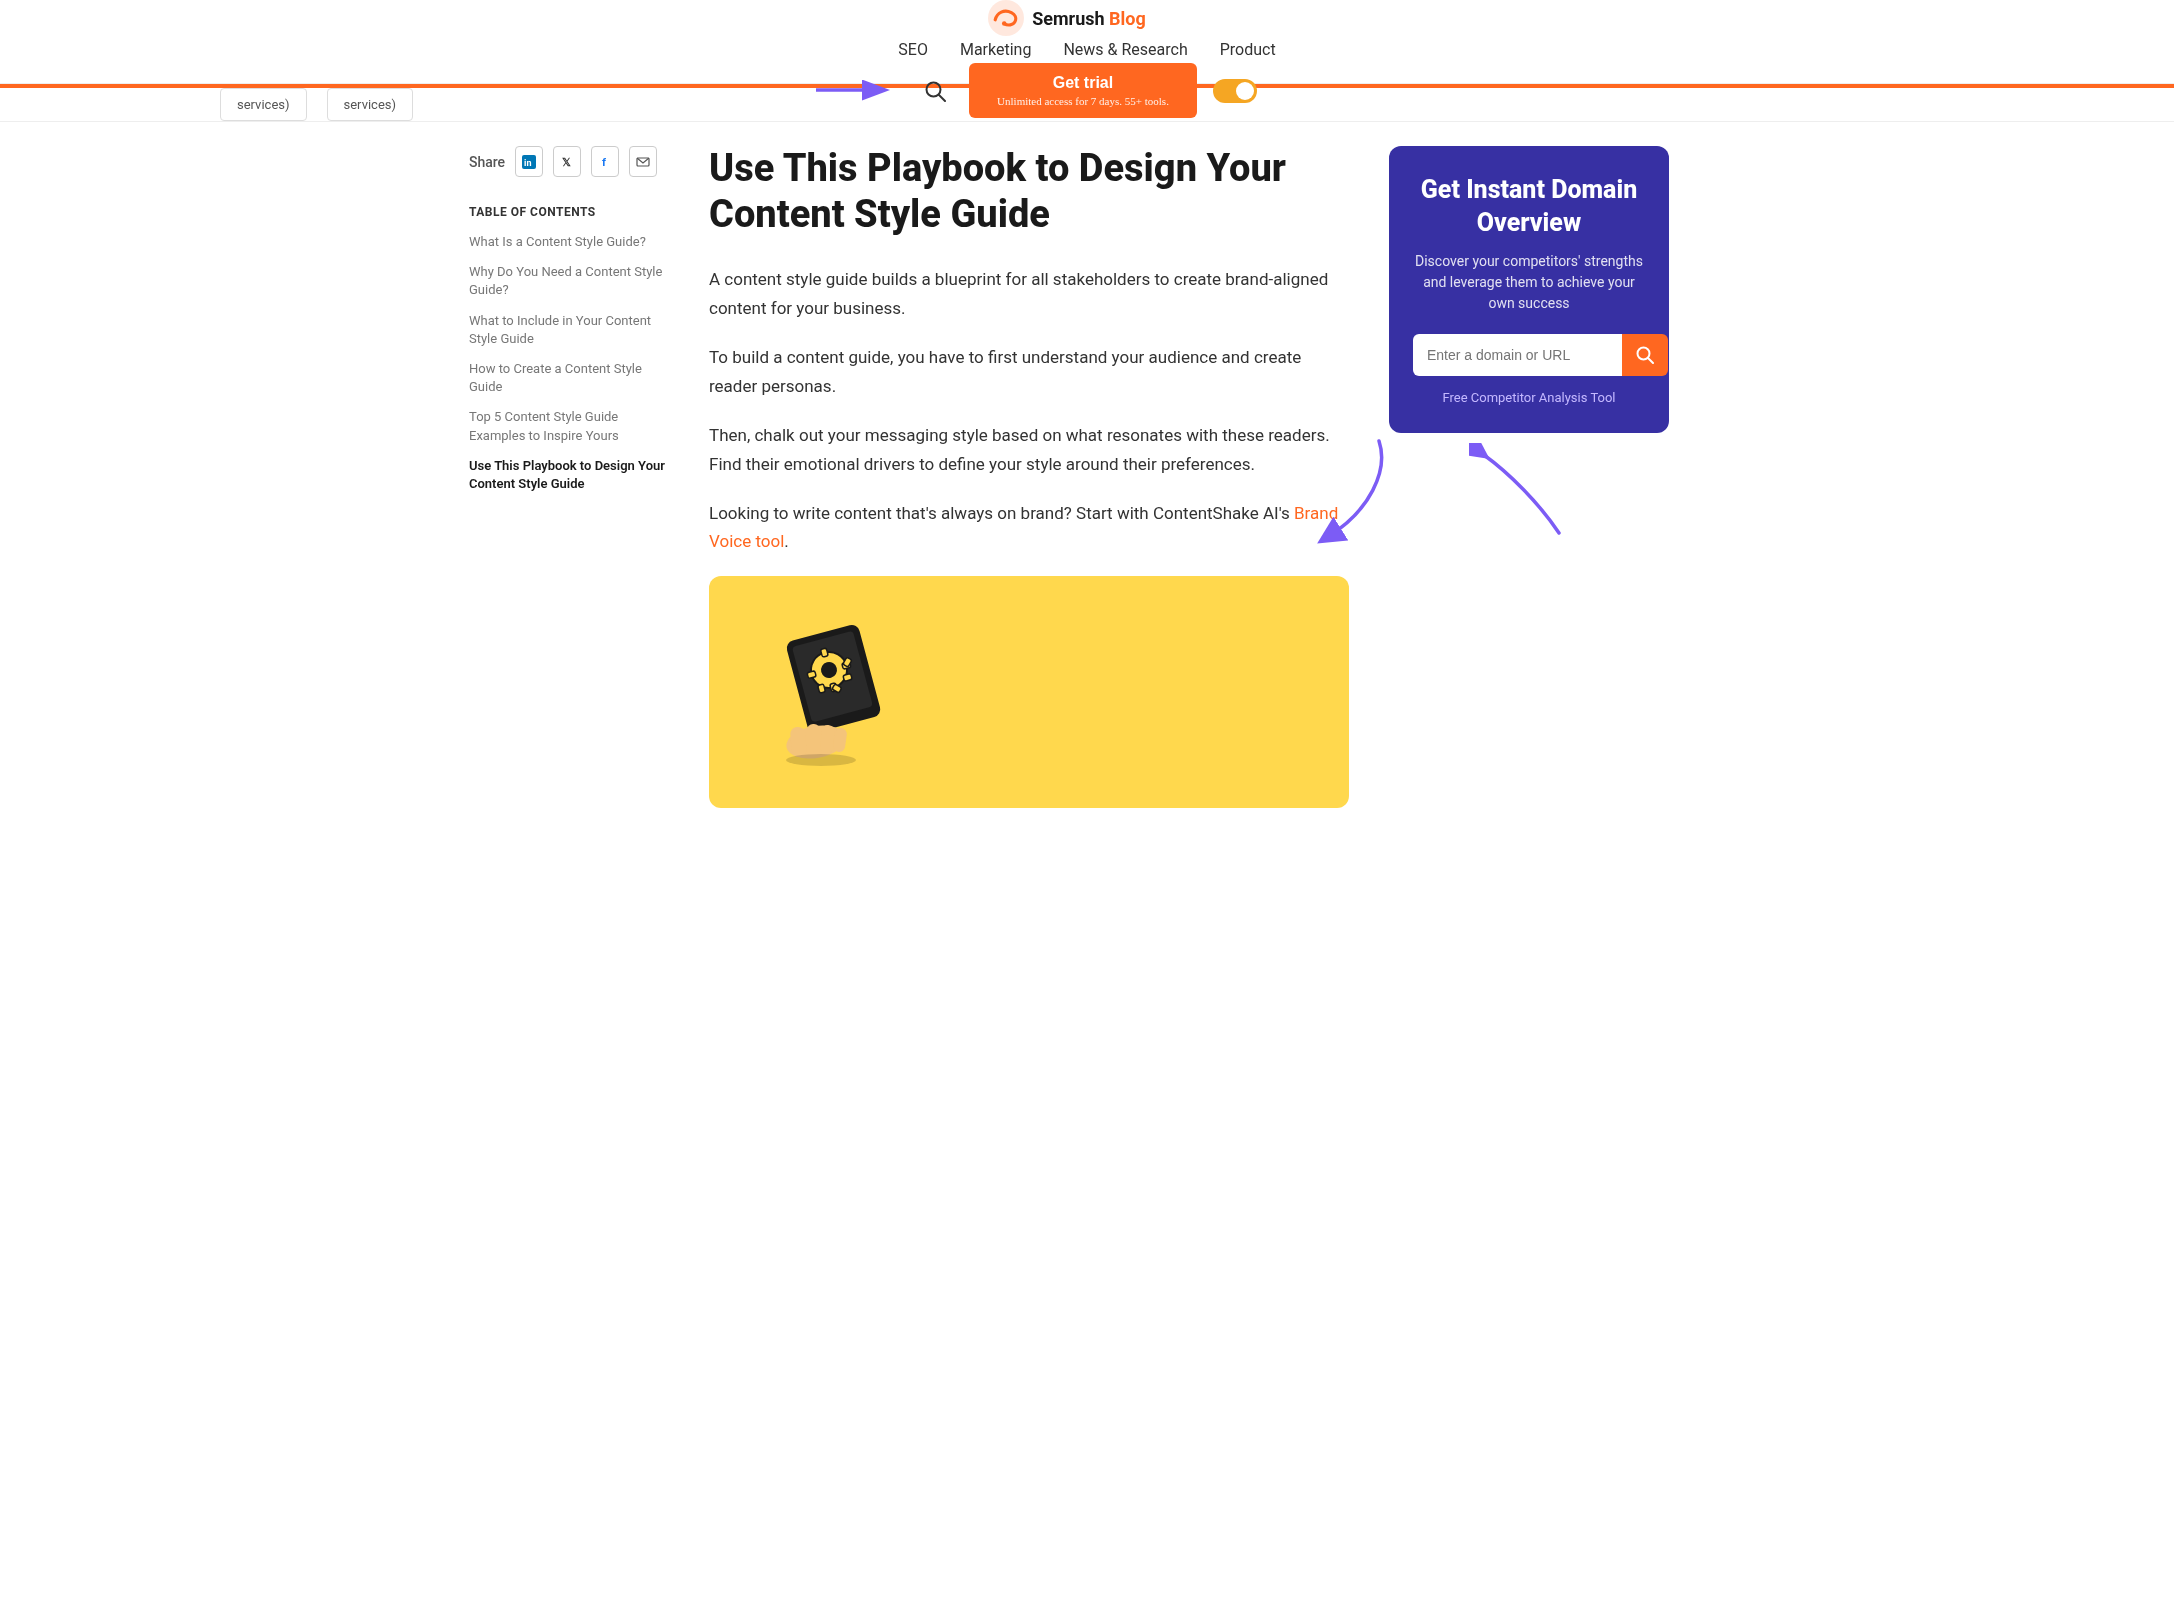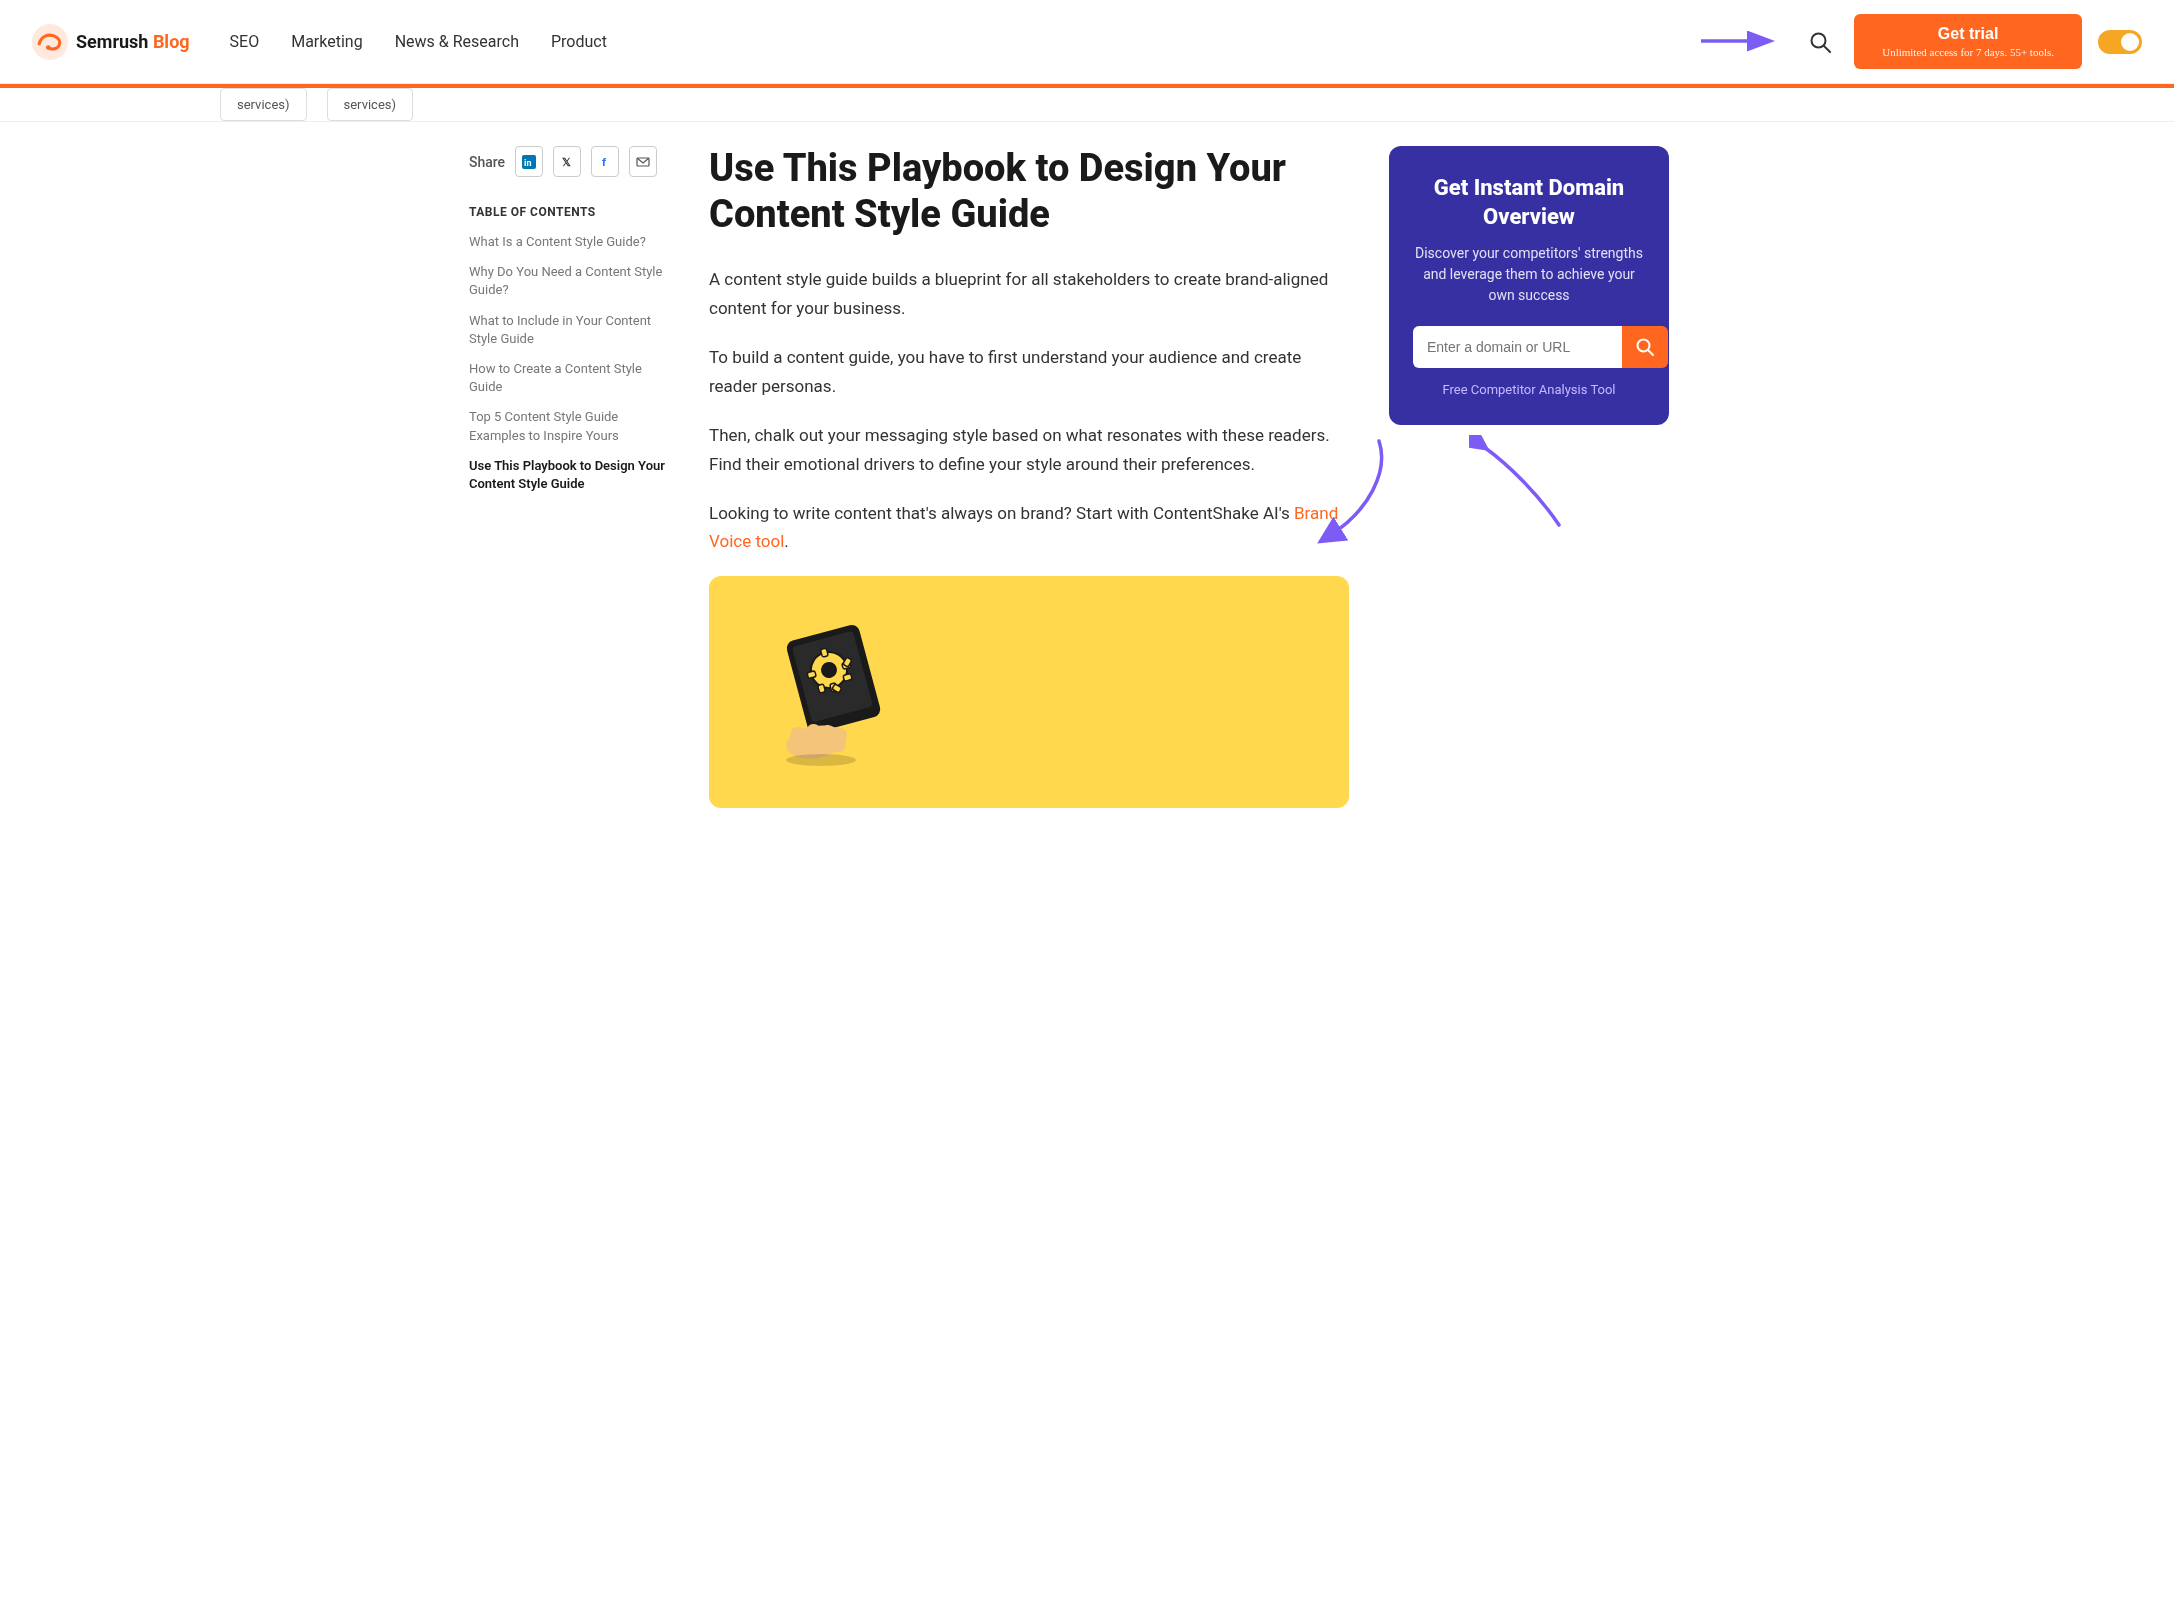--- a/index.html
+++ b/index.html
@@ -7,20 +7,21 @@
 
     
     .header {
       display: flex;
       align-items: center;
       padding: 0 32px;
       height: 84px;
       border-bottom: 1px solid #eee;
       background: #fff;
       position: relative;
+      flex-direction: column;
     }
     .logo-area {
       display: flex;
       align-items: center;
       gap: 8px;
       margin-right: 40px;
       text-decoration: none;
     }
     .logo-icon {
       width: 36px;
@@ -241,21 +242,21 @@
       flex-shrink: 0;
     }
     .domain-card {
       background: #3730a3;
       border-radius: 12px;
       padding: 28px 24px;
       color: #fff;
       position: relative;
     }
     .domain-card-title {
-      font-size: 22px;
+      font-size: 25px;
       font-weight: 800;
       text-align: center;
       line-height: 1.3;
       margin-bottom: 12px;
     }
     .domain-card-sub {
       font-size: 14px;
       text-align: center;
       color: rgba(255,255,255,0.85);
       line-height: 1.5;

